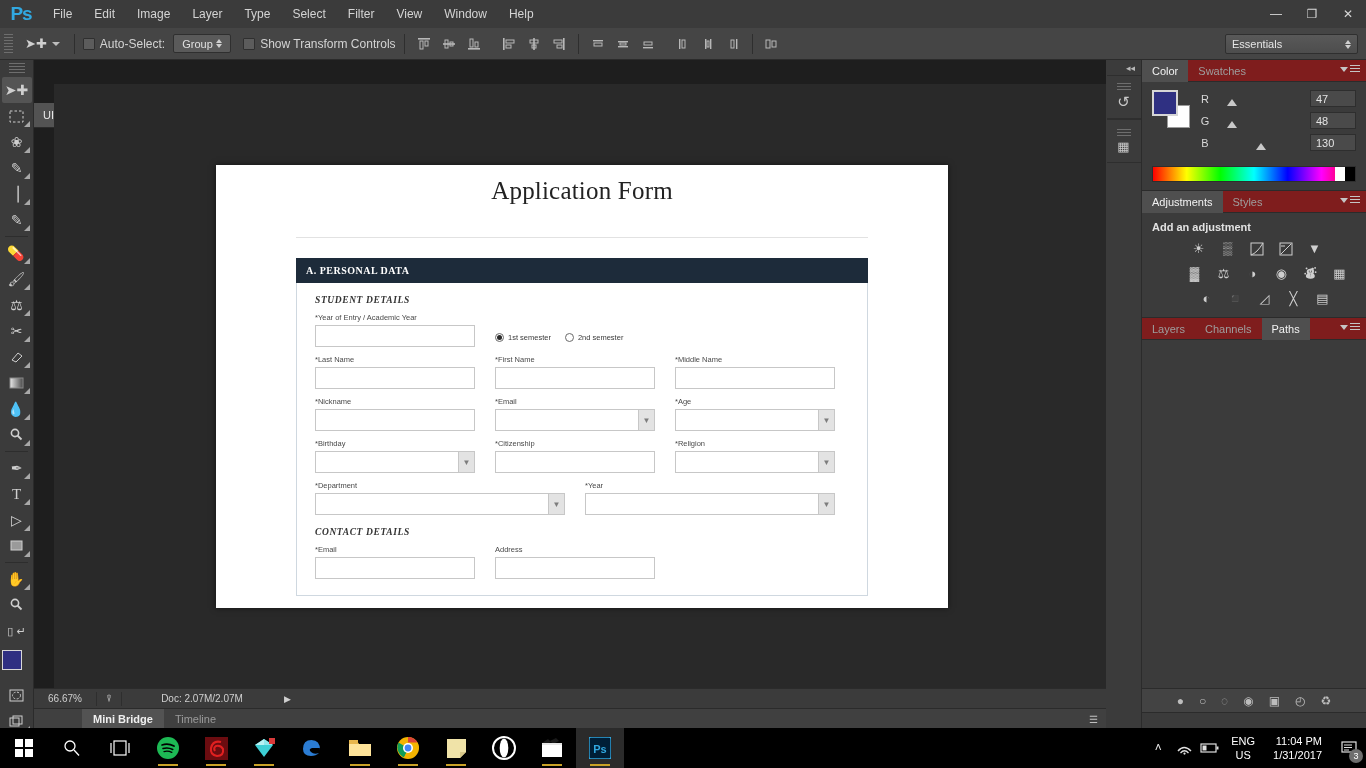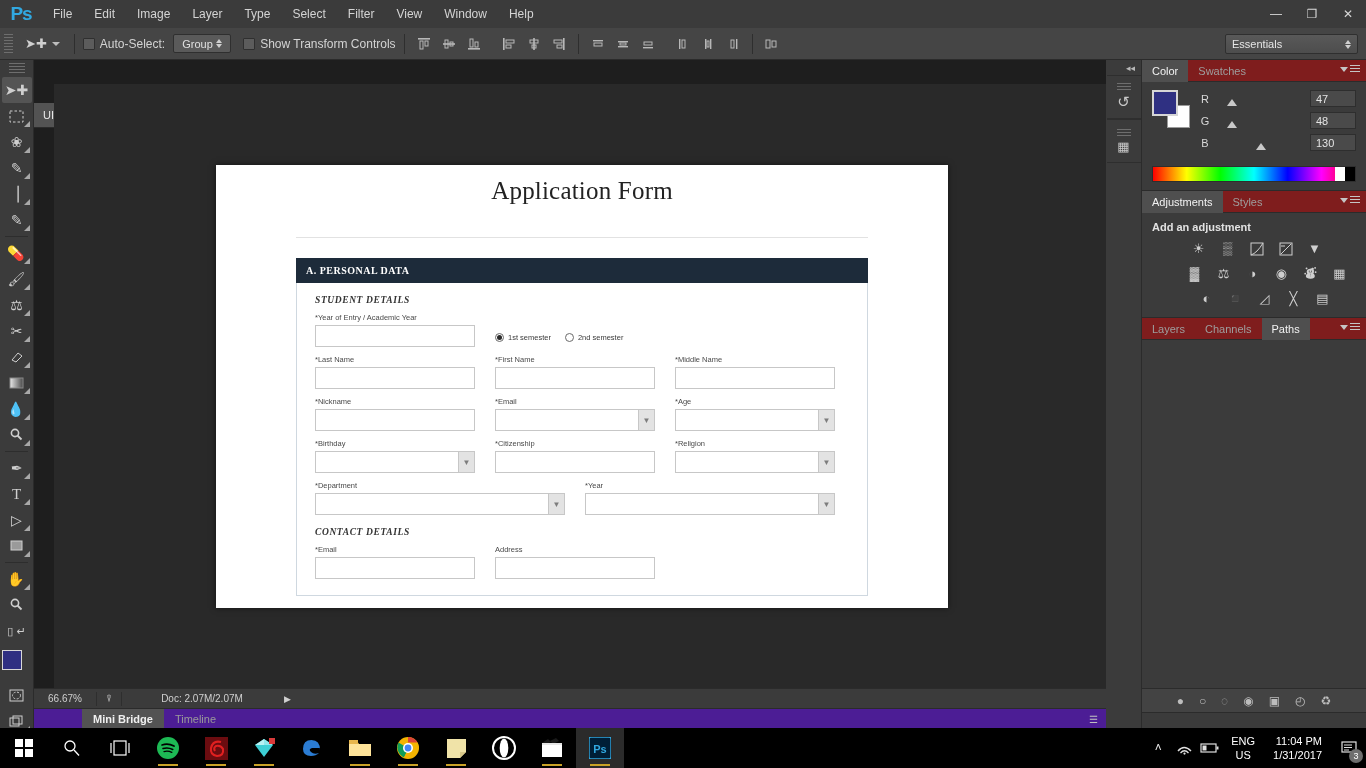--- a/index.html
+++ b/index.html
@@ -193,21 +193,21 @@
   .sb-icon {
     width: 24px; display: flex; align-items: center; justify-content: center;
     color: #c0c0c0; font-size: 10px;
   }
   .doc-info { width: 160px; text-align: center; }
   .sb-arrow { color: #d0d0d0; font-size: 9px; padding-left: 2px; }
 
   
   .bottom-tabs {
     position: absolute; left: 34px; top: 708px; width: 1072px; height: 20px;
-    background: #4c1d95; border-top: 1px solid #2b2b2b; display: flex; align-items: center; padding-left: 48px;
+    background: #404040; border-top: 1px solid #2b2b2b; display: flex; align-items: center; padding-left: 48px;
   }
   .btab { font-size: 11px; padding: 0 11px; line-height: 20px; color: #9a9a9a; }
   .btab.active { background: #535353; color: #f0f0f0; font-weight: bold; }
   .bt-menu { position: absolute; right: 8px; top: 5px; color: #c0c0c0; font-size: 10px; }
 
   
   .dockstrip {
     position: absolute; left: 1106px; top: 60px; width: 36px; height: 668px;
     background: #3b3b3b; border-right: 1px solid #2b2b2b;
   }

